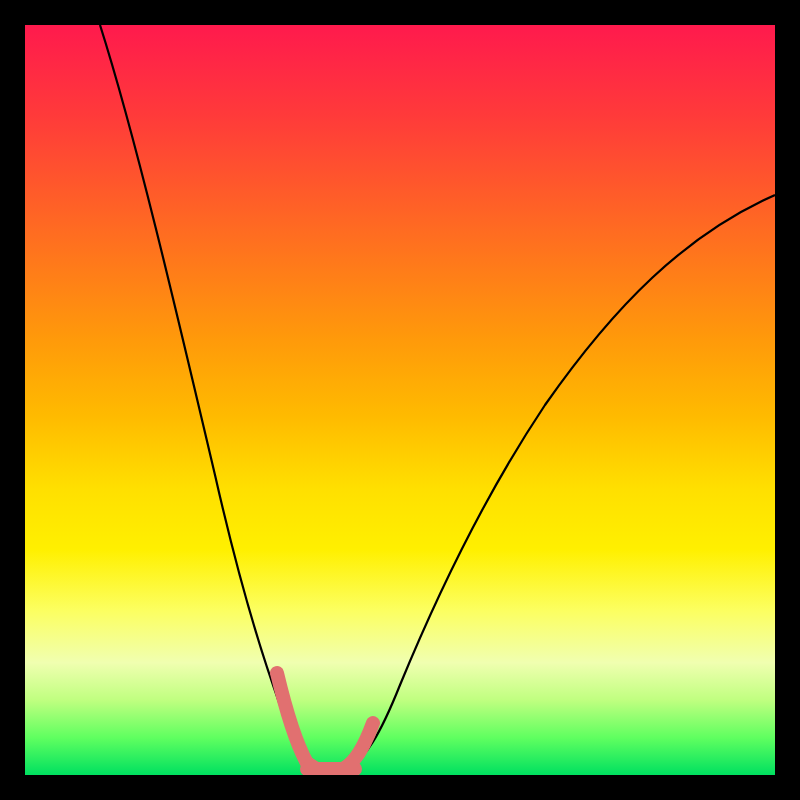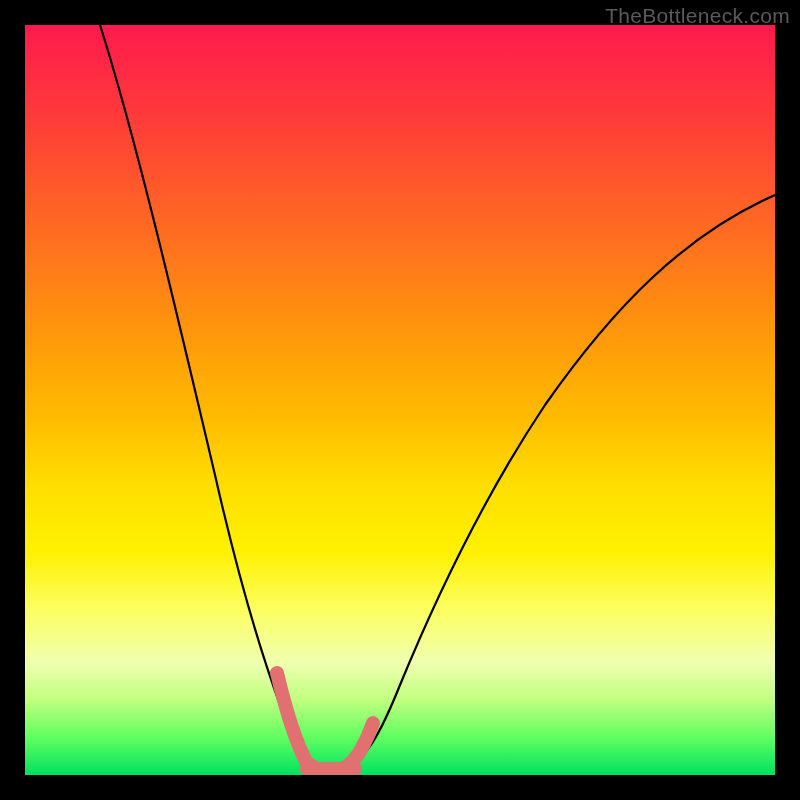--- a/index.html
+++ b/index.html
@@ -34,21 +34,20 @@
     font-size: 21px;
     font-weight: 500;
     letter-spacing: 0.3px;
   }
   svg.curves { position: absolute; left: 0; top: 0; width: 750px; height: 750px; }
 </style>
 </head>
 <body>
 
 <div class="outer-frame">
-  <div class="watermark">TheBottleneck.com</div>
   <div class="plot-area">
     <svg class="curves" viewBox="0 0 750 750">
 
       <path d="M 75,0
                C 110,110 150,280 190,450
                C 215,560 235,625 255,680
                C 268,715 278,735 290,742
                L 300,745" fill="none" stroke="#000" stroke-width="2.2"></path>
 
       <path d="M 300,745

